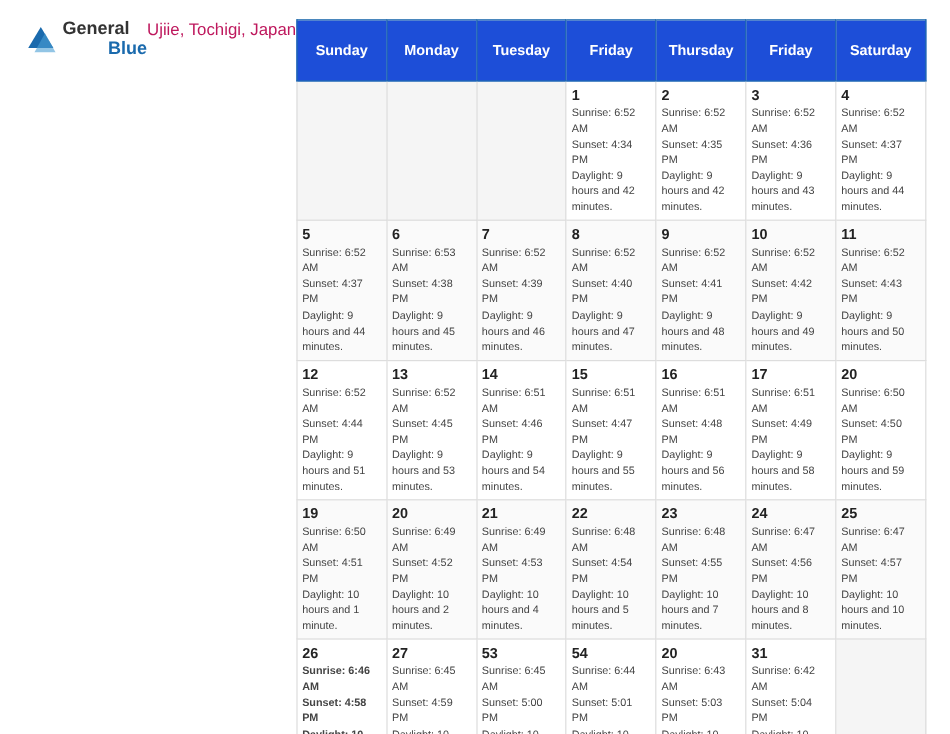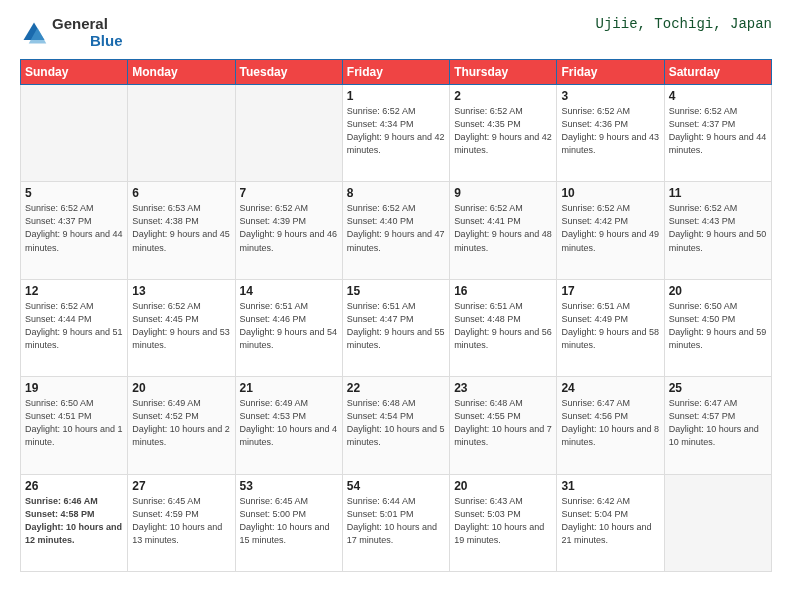--- a/index.html
+++ b/index.html
@@ -8,21 +8,21 @@
       background: #fff;
       width: 792px;
       height: 612px;
       overflow: hidden;
     }
     .page {
       width: 792px;
       height: 584px;
       padding: 16px 20px 12px 20px;
       display: flex;
-      flex-direction: column;
+      flex-direction: row;
     }
     .header {
       display: flex;
       align-items: flex-start;
       justify-content: space-between;
       margin-bottom: 10px;
     }
     .logo {
       display: flex;
       align-items: center;
@@ -51,37 +51,36 @@
     .title-block {
       text-align: right;
     }
     .title-month {
       font-size: 32px;
       font-weight: 300;
       color: #222;
     }
     .title-location {
       font-size: 14px;
-      color: #14532d;
-      font-family: Liberation Mono, monospace;
+      color: #be185d;
     }
     .calendar {
       flex: 1;
       border: 1px solid #ccc;
       border-collapse: collapse;
       width: 100%;
       table-layout: fixed;
     }
     .calendar th {
-      background: #ef4444;
+      background: #1d4ed8;
       color: #fff;
       font-size: 12px;
       font-weight: bold;
-      padding: 5px 4px;
-      text-align: left;
+      padding: 18px 4px;
+      text-align: center;
       border: 1px solid #1e6aad;
     }
     .calendar td {
       border: 1px solid #ddd;
       vertical-align: top;
       padding: 4px 4px;
       font-size: 9.5px;
       color: #333;
       background: #fff;
       height: 82px;

